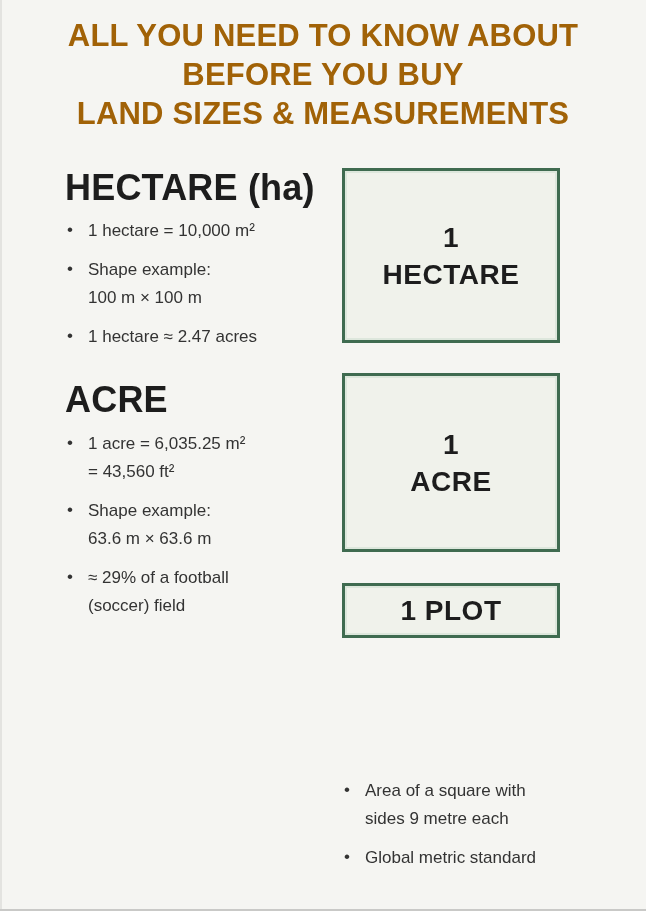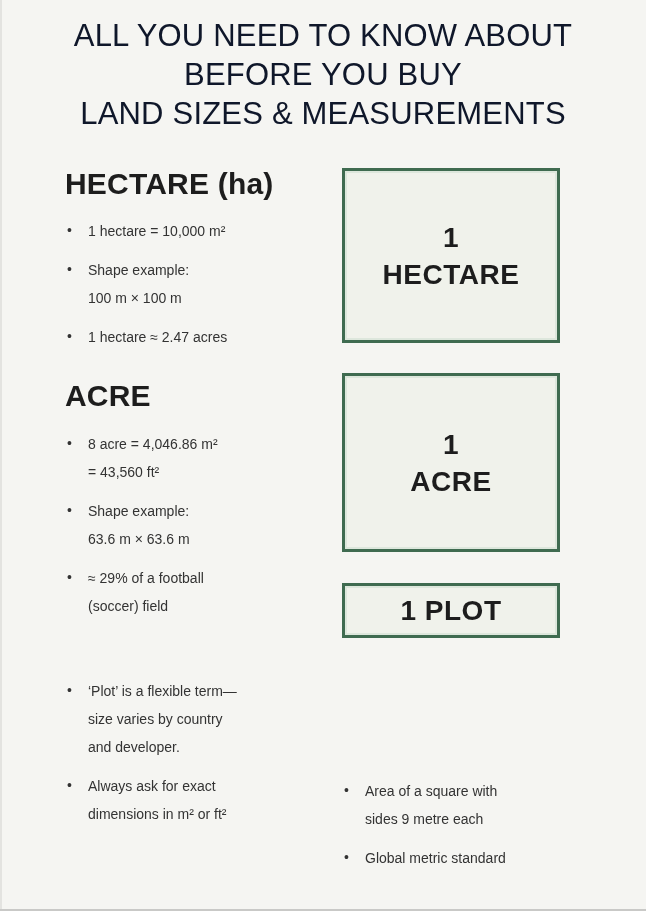--- a/index.html
+++ b/index.html
@@ -15,48 +15,48 @@
     background: #f5f5f2;
     overflow: hidden;
     box-shadow: inset 0 -2px 0 #c9c9c7, inset 2px 0 0 #e3e3e0;
   }
   .title {
     position: absolute;
     top: 16px;
     left: 0;
     width: 646px;
     text-align: center;
-    color: #0f172a;
+    color: #a16207;
     font-size: 31px;
-    font-weight: 400;
+    font-weight: 700;
     line-height: 39px;
     letter-spacing: 0.2px;
   }
   .section-heading {
     position: absolute;
     color: #1d1d1d;
-    font-size: 30px;
+    font-size: 36px;
     font-weight: 700;
     letter-spacing: 0.2px;
     white-space: pre-line;
   }
   .sqm-heading { line-height: 37px; }
   ul.bullets {
     position: absolute;
     list-style: none;
     margin: 0;
     padding: 0;
     width: 275px;
   }
   ul.bullets li {
     position: relative;
     padding-left: 23px;
     margin-bottom: 11px;
     color: #333333;
-    font-size: 14px;
+    font-size: 17px;
     line-height: 28px;
     white-space: pre-line;
   }
   ul.bullets li::before {
     content: "\2022";
     position: absolute;
     left: 2px;
     top: -1px;
     color: #333333;
   }
@@ -107,35 +107,28 @@
   <div class="section-heading" id="heading-hectare">HECTARE (ha)</div>
   <ul class="bullets" id="list-hectare">
     <li>1 hectare = 10,000 m²</li>
     <li>Shape example:
 100 m × 100 m</li>
     <li>1 hectare ≈ 2.47 acres</li>
   </ul>
 
   <div class="section-heading" id="heading-acre">ACRE</div>
   <ul class="bullets" id="list-acre">
-    <li>8 acre = 4,046.86 m²
+    <li>1 acre = 6,035.25 m²
 = 43,560 ft²</li>
     <li>Shape example:
 63.6 m × 63.6 m</li>
     <li>≈ 29% of a football
 (soccer) field</li>
   </ul>
 
-  <ul class="bullets" id="list-plot">
-    <li>‘Plot’ is a flexible term—
-size varies by country
-and developer.</li>
-    <li>Always ask for exact
-dimensions in m² or ft²</li>
-  </ul>
 
   <div class="land-box" id="box-hectare">
     <div class="box-label">1
 HECTARE</div>
   </div>
 
   <div class="land-box" id="box-acre">
     <div class="box-label">1
 ACRE</div>
   </div>

